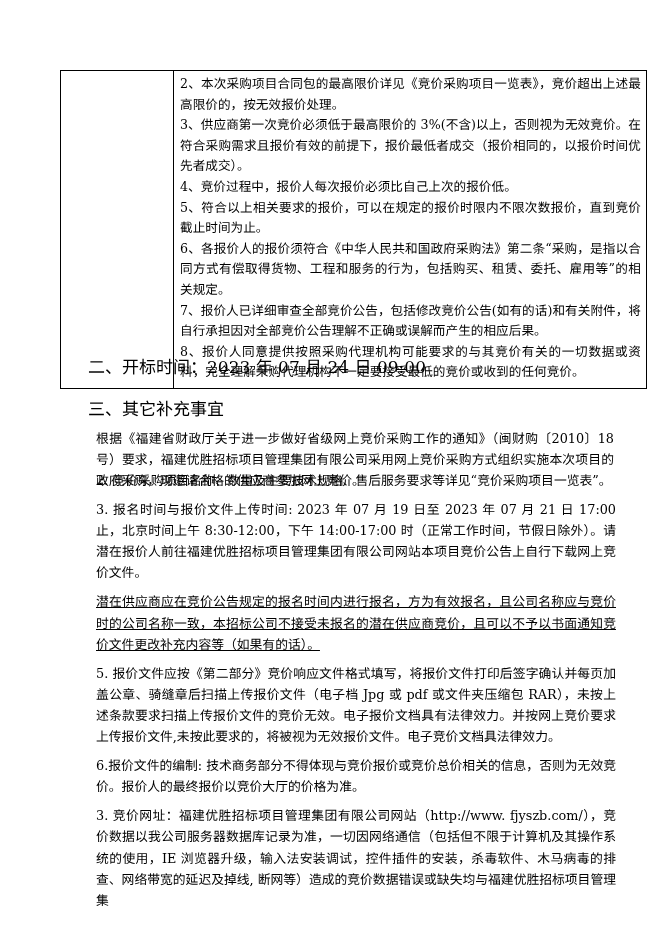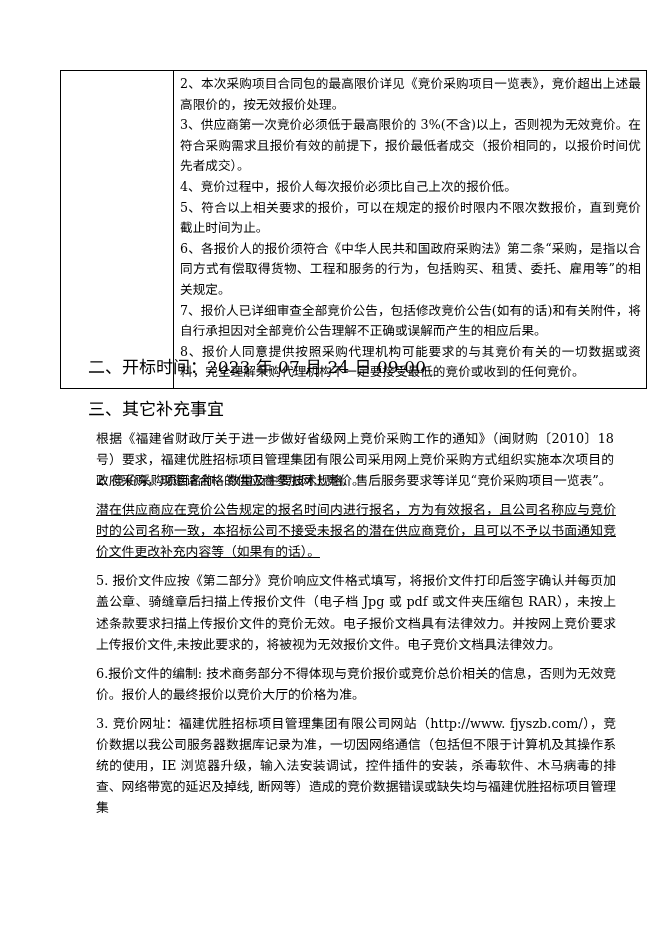--- a/index.html
+++ b/index.html
@@ -107,19 +107,20 @@
     <p class="heading">二、开标时间：2023 年 07 月 24 日  09:00</p>
   </div>
 
   <div class="section" id="sec-other">
     <p class="heading">三、其它补充事宜</p>
     <p class="para">根据《福建省财政厅关于进一步做好省级网上竞价采购工作的通知》（闽财购〔2010〕18号）要求，福建优胜招标项目管理集团有限公司采用网上竞价采购方式组织实施本次项目的政府采购，现邀请合格的供应商参加网上竞价。</p>
   </div>
 
   <div class="section" id="sec-items">
     <p class="para">2. 竞价采购项目名称、数量及主要技术规格、售后服务要求等详见“竞价采购项目一览表”。</p>
+    <p class="para">3. 报名时间与报价文件上传时间: 2023 年 07 月 19 日至 2023 年 07 月 21 日 17:00 止，北京时间上午 8:30-12:00，下午 14:00-17:00 时（正常工作时间，节假日除外）。请潜在报价人前往福建优胜招标项目管理集团有限公司网站本项目竞价公告上自行下载网上竞价文件。</p>
     <p class="para hang">潜在供应商应在竞价公告规定的报名时间内进行报名，方为有效报名，且公司名称应与竞价时的公司名称一致，本招标公司不接受未报名的潜在供应商竞价，且可以不予以书面通知竞价文件更改补充内容等（如果有的话）。</p>
     <p class="para">5. 报价文件应按《第二部分》竞价响应文件格式填写，将报价文件打印后签字确认并每页加盖公章、骑缝章后扫描上传报价文件（电子档 Jpg 或 pdf 或文件夹压缩包 RAR），未按上述条款要求扫描上传报价文件的竞价无效。电子报价文档具有法律效力。并按网上竞价要求上传报价文件,未按此要求的，将被视为无效报价文件。电子竞价文档具法律效力。</p>
     <p class="para">6.报价文件的编制: 技术商务部分不得体现与竞价报价或竞价总价相关的信息，否则为无效竞价。报价人的最终报价以竞价大厅的价格为准。</p>
     <p class="para">3. 竞价网址：福建优胜招标项目管理集团有限公司网站（http://www. fjyszb.com/），竞价数据以我公司服务器数据库记录为准，一切因网络通信（包括但不限于计算机及其操作系统的使用，IE 浏览器升级，输入法安装调试，控件插件的安装，杀毒软件、木马病毒的排查、网络带宽的延迟及掉线, 断网等）造成的竞价数据错误或缺失均与福建优胜招标项目管理集</p>
   </div>
 
 </div>
 
 </body></html>

